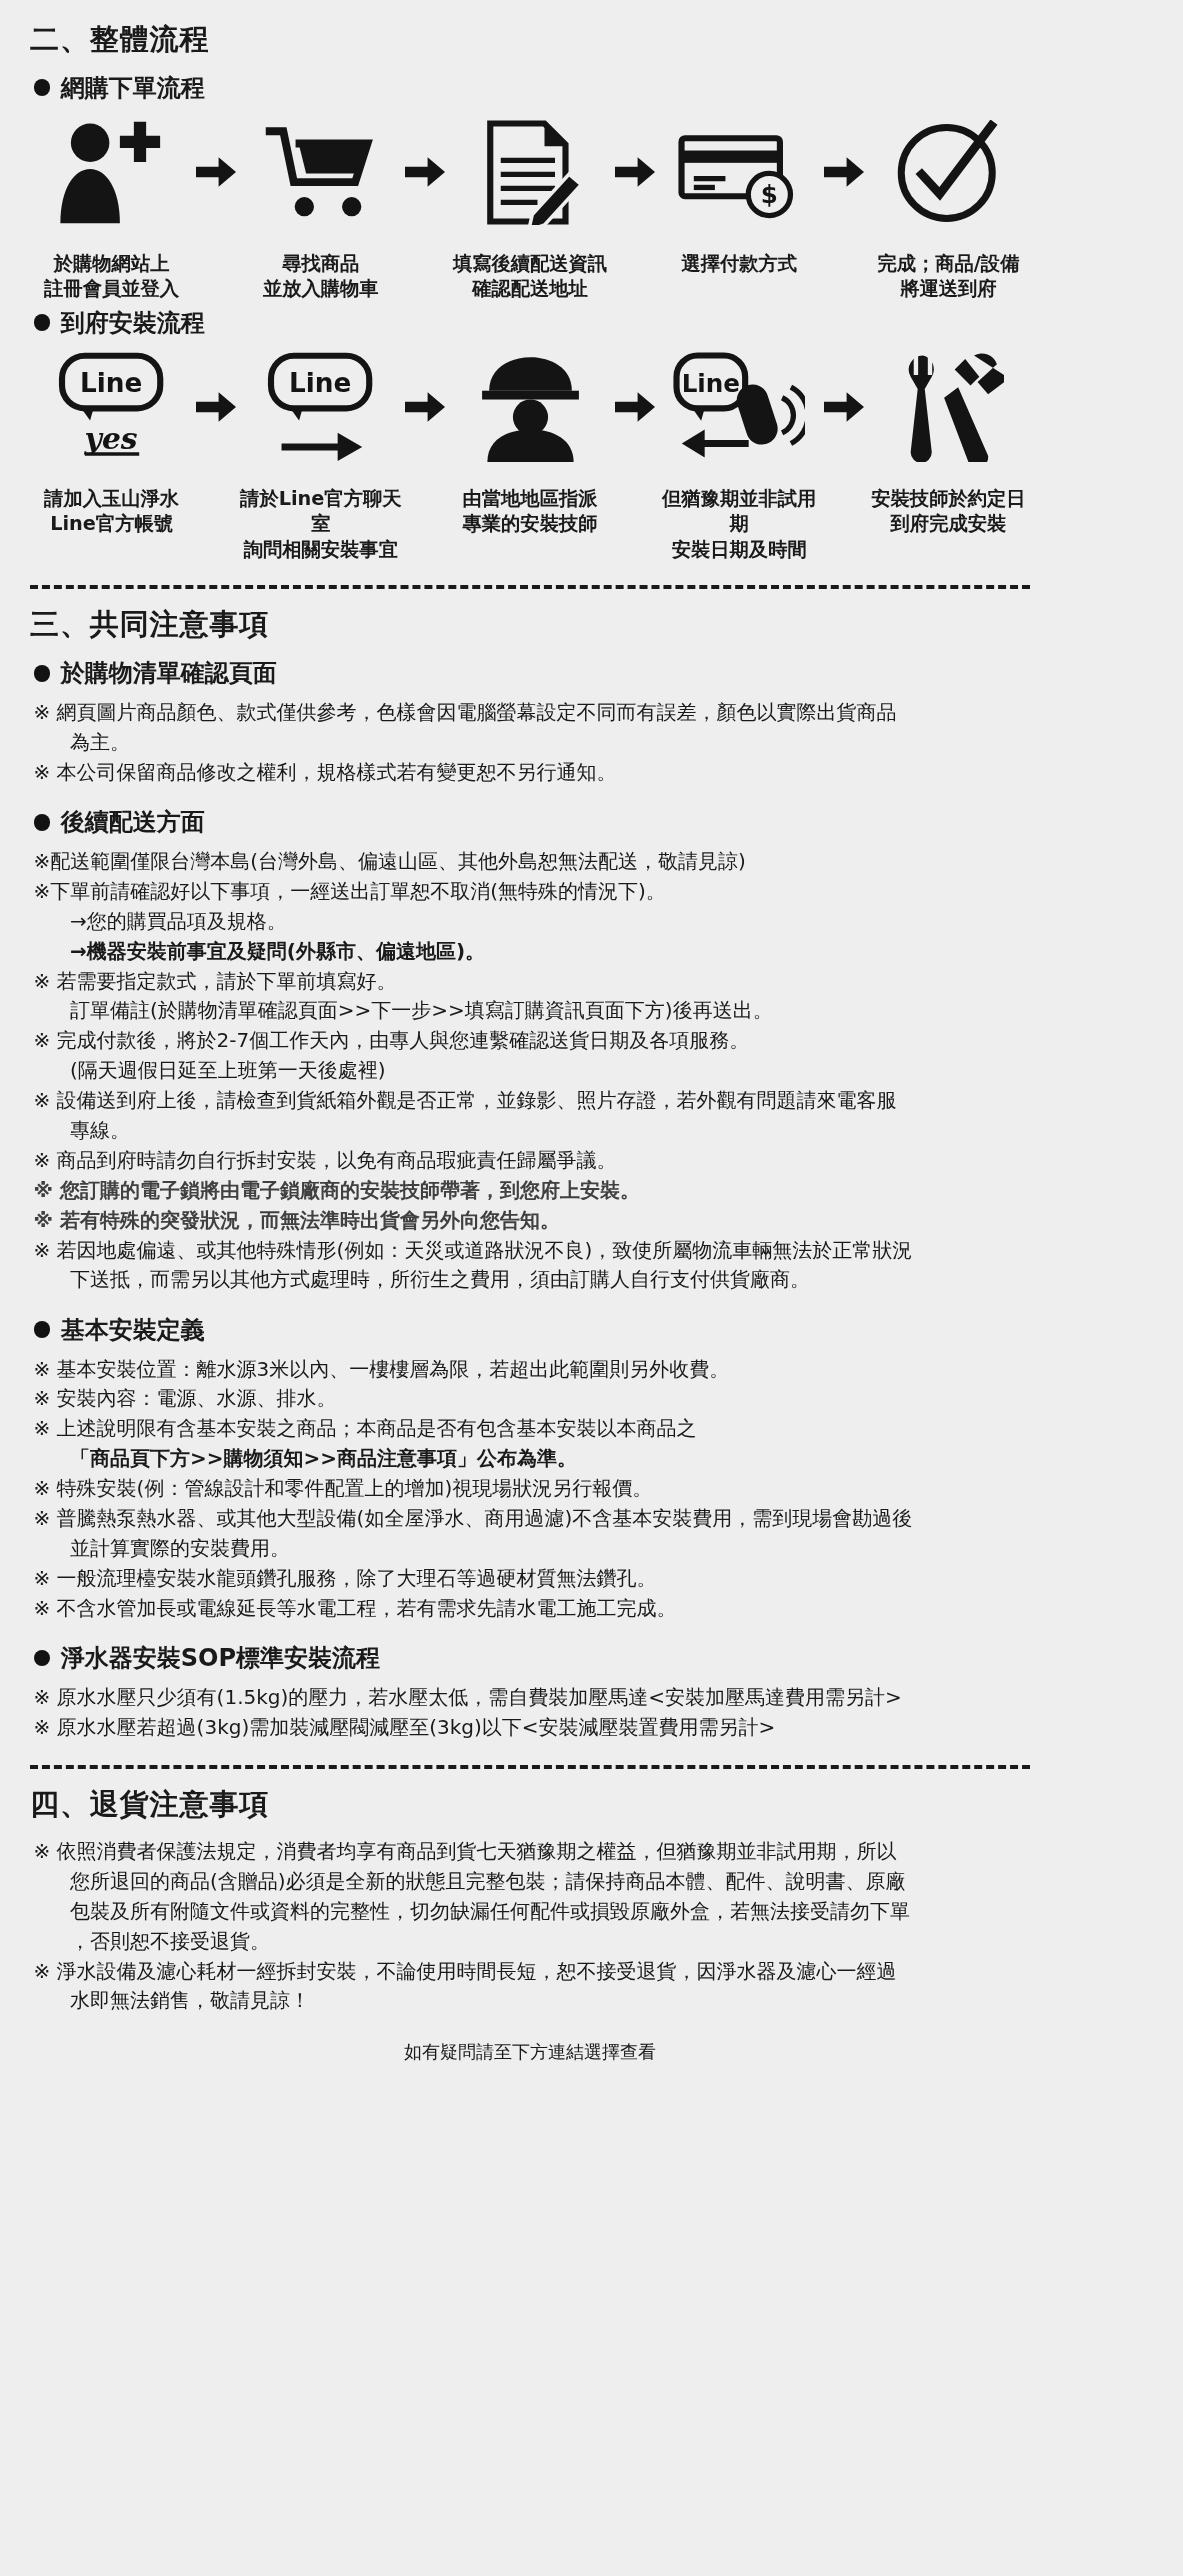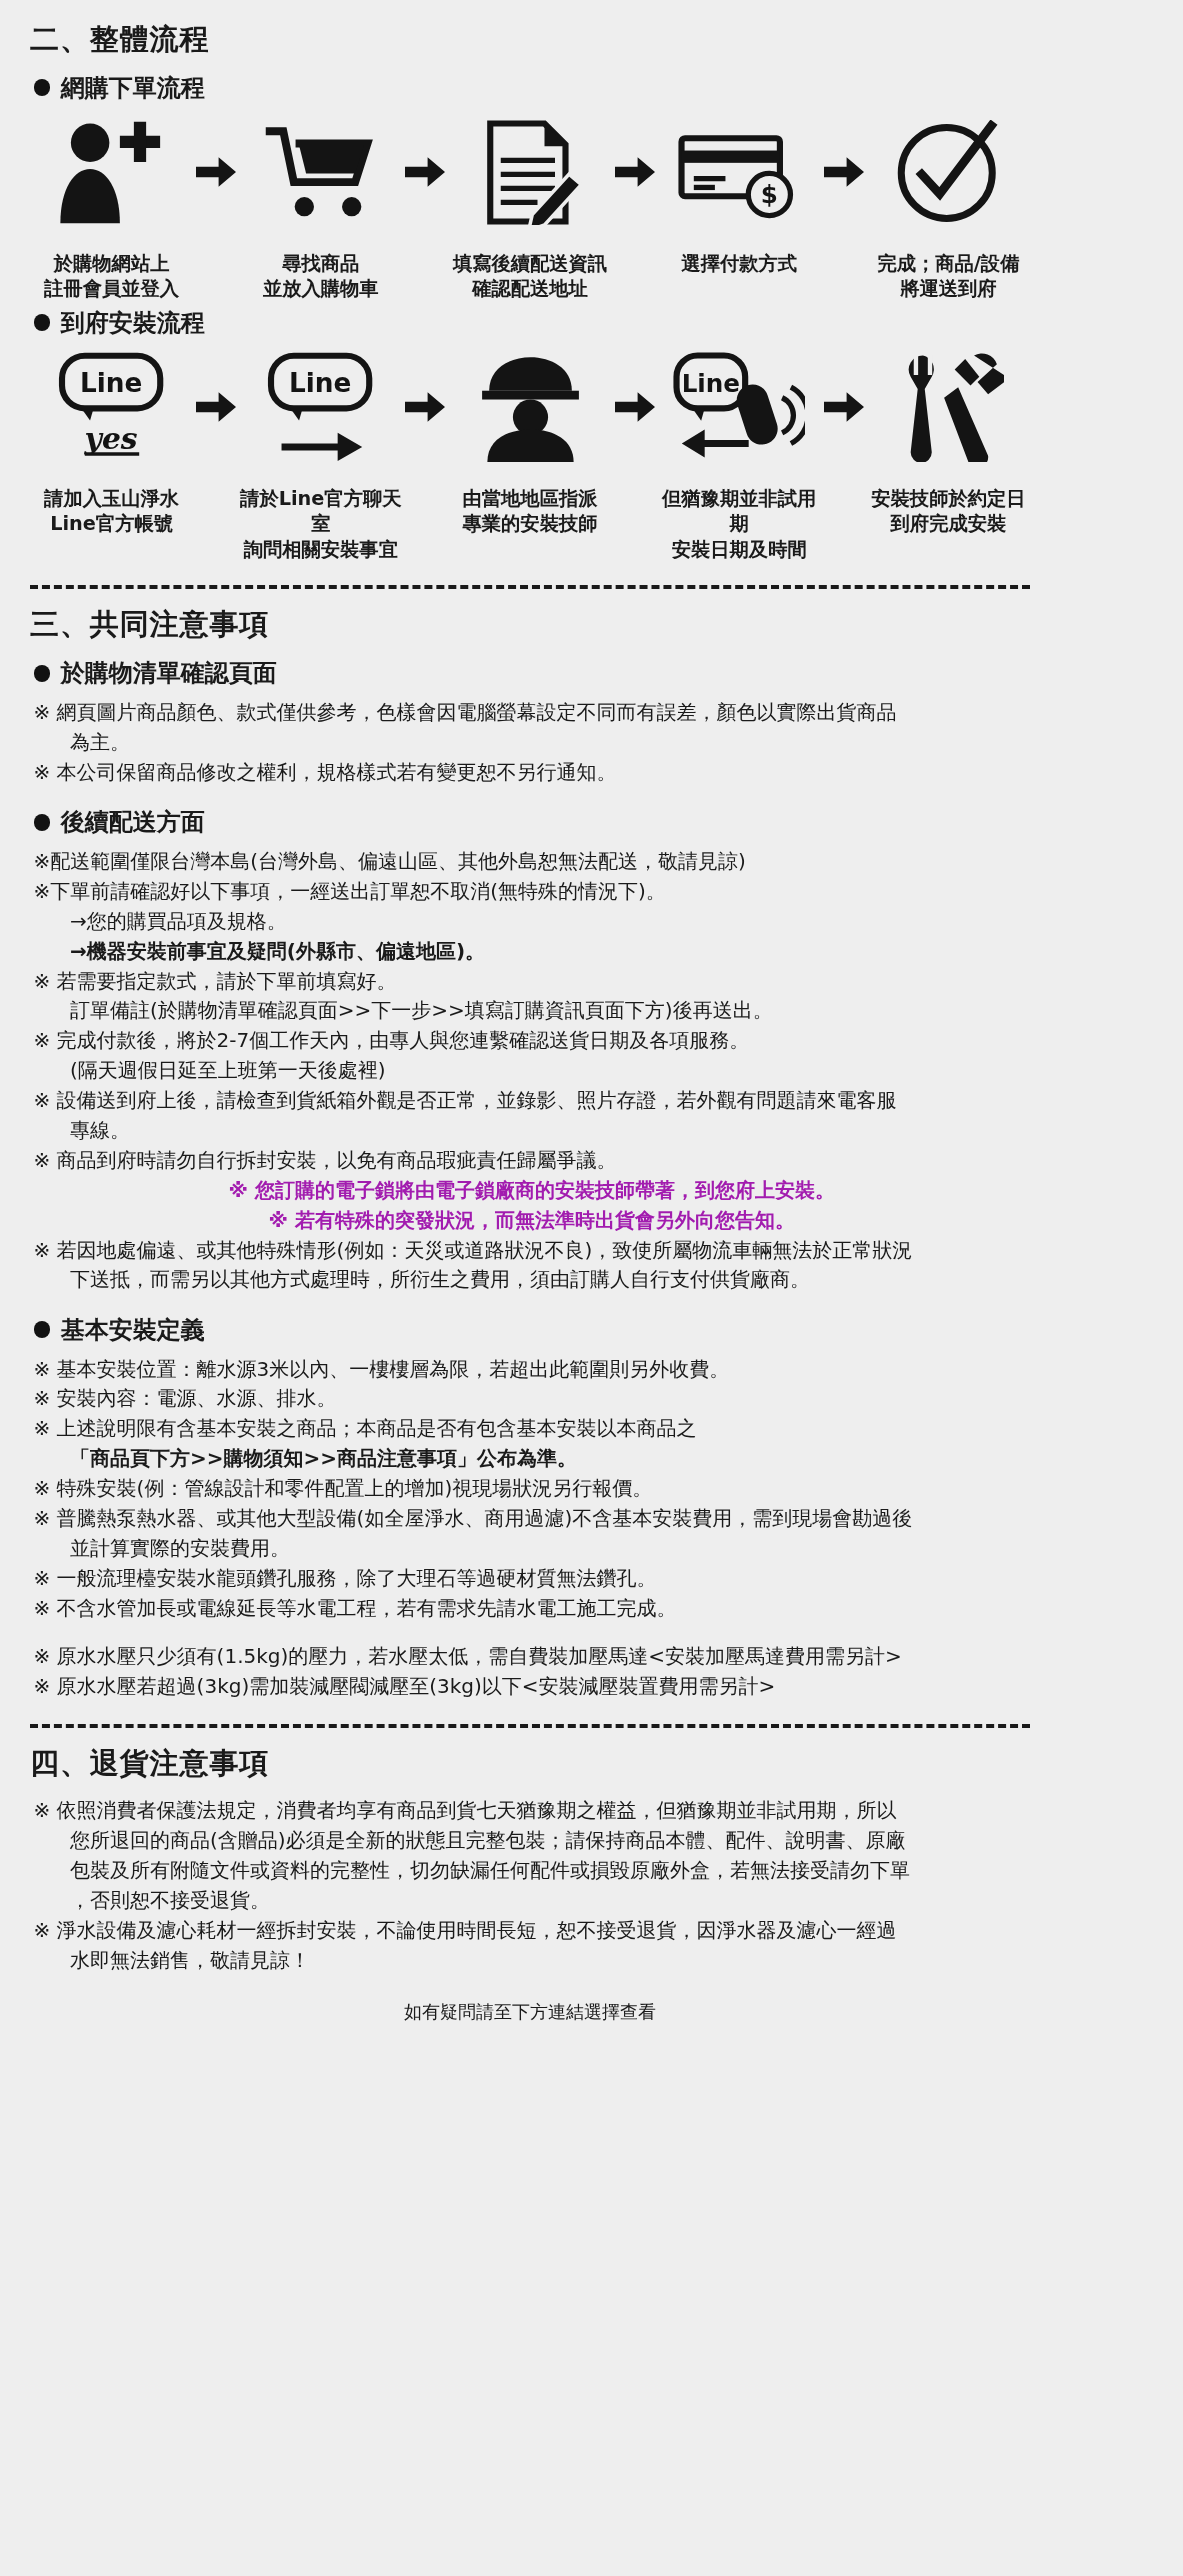--- a/index.html
+++ b/index.html
@@ -84,21 +84,21 @@
   .note-block { margin: 8.8px 0 19.3px 0; }
   .note {
     font-size: 20px;
     line-height: 1.45;
     margin: 0.9px 0;
     padding-left: 3.5px;
     white-space: pre-wrap;
   }
   .note.ind1 { padding-left: 40px; }
   .b { font-weight: bold; }
-  .red { color: #a21caf; font-weight: bold; text-align: center; }
+  .red { color: #404040; font-weight: bold; }
 
   
   .footer {
     margin-top: 23px;
     text-align: center;
     font-size: 21px;
     line-height: 1.6;
     font-weight: bold;
   }
   .footer .line2 { font-weight: normal; font-size: 18px; }
@@ -362,20 +362,24 @@
     <div class="note">※ 安裝內容：電源、水源、排水。</div>
     <div class="note">※ 上述說明限有含基本安裝之商品；本商品是否有包含基本安裝以本商品之</div>
     <div class="note ind1 b">「商品頁下方&gt;&gt;購物須知&gt;&gt;商品注意事項」公布為準。</div>
     <div class="note">※ 特殊安裝(例：管線設計和零件配置上的增加)視現場狀況另行報價。</div>
     <div class="note">※ 普騰熱泵熱水器、或其他大型設備(如全屋淨水、商用過濾)不含基本安裝費用，需到現場會勘過後</div>
     <div class="note ind1">並計算實際的安裝費用。</div>
     <div class="note">※ 一般流理檯安裝水龍頭鑽孔服務，除了大理石等過硬材質無法鑽孔。</div>
     <div class="note">※ 不含水管加長或電線延長等水電工程，若有需求先請水電工施工完成。</div>
   </div>
 
+  <div class="sub-head">
+    <span class="bullet"></span>
+    <span>淨水器安裝SOP標準安裝流程</span>
+  </div>
   <div class="note-block">
     <div class="note">※ 原水水壓只少須有(1.5kg)的壓力，若水壓太低，需自費裝加壓馬達&lt;安裝加壓馬達費用需另計&gt;</div>
     <div class="note">※ 原水水壓若超過(3kg)需加裝減壓閥減壓至(3kg)以下&lt;安裝減壓裝置費用需另計&gt;</div>
   </div>
 
   <hr class="dash-rule">
 
   <div class="sec-title">四、退貨注意事項</div>
   <div class="note-block">
     <div class="note">※ 依照消費者保護法規定，消費者均享有商品到貨七天猶豫期之權益，但猶豫期並非試用期，所以</div>

